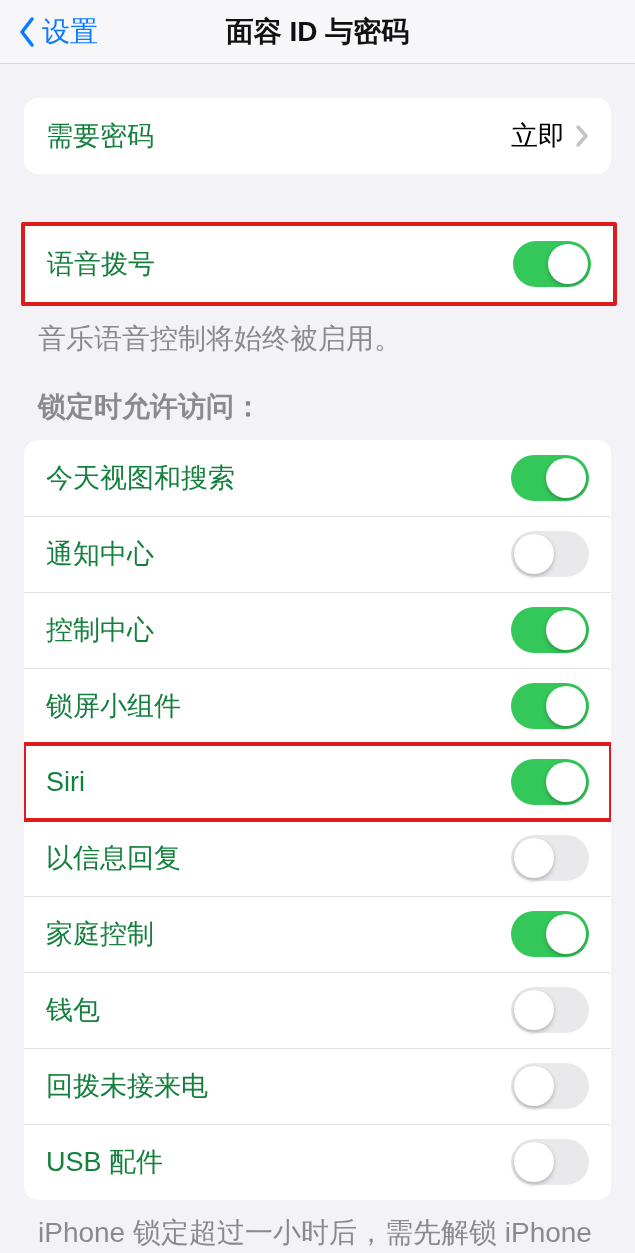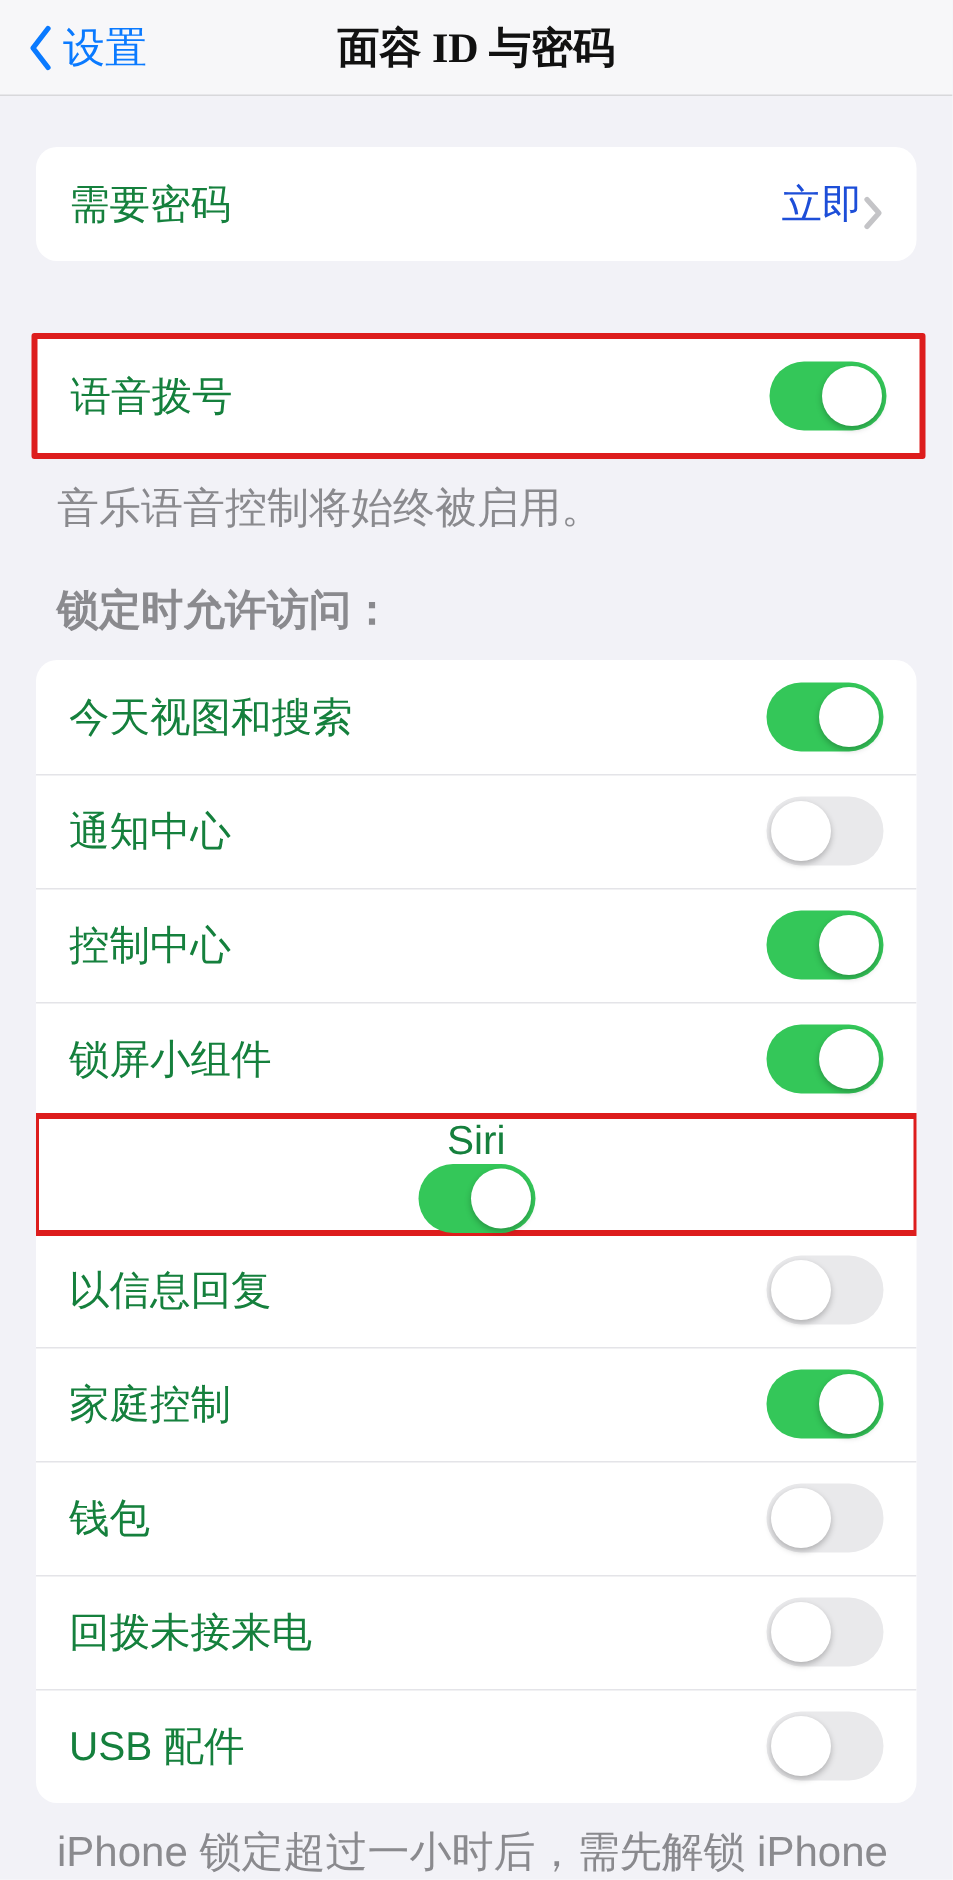--- a/index.html
+++ b/index.html
@@ -22,41 +22,40 @@
       cursor: pointer;
     }
     .back svg { width: 22px; height: 34px; stroke: #0a7aff; stroke-width: 3.5; fill: none; stroke-linecap: round; stroke-linejoin: round; }
     .title {
       position: absolute;
       left: 0; right: 0;
       text-align: center;
       font-size: 28px;
       font-weight: 600;
       pointer-events: none;
-      font-family: Liberation Serif, serif;
     }
     .content { padding: 0; }
     .group {
       background: #ffffff;
       border-radius: 14px;
       margin: 32px 24px 0 24px;
       overflow: hidden;
     }
     .group.first { margin-top: 34px; }
     .row {
       display: flex;
       align-items: center;
       justify-content: space-between;
       min-height: 76px;
       padding: 0 22px;
       font-size: 27px;
     }
     .row + .row { border-top: 1px solid #e4e4e8; }
     .row .label { color: #15803d; }
-    .row .value { color: #1d4ed8; font-size: 27px; display: flex; align-items: flex-end; }
+    .row .value { color: #000000; font-size: 27px; display: flex; align-items: center; gap: 10px; }
     .chevron { width: 14px; height: 24px; stroke: #c4c4c7; stroke-width: 3.5; fill: none; stroke-linecap: round; stroke-linejoin: round; }
     .footer-note, .header-note {
       color: #8a8a8e;
       font-size: 28px;
       margin: 14px 38px 0 38px;
       line-height: 1.35;
     }
     .header-note.h { margin-top: 30px; margin-bottom: -18px; font-weight: bold; }
     .toggle {
       width: 78px;
@@ -73,21 +72,21 @@
       width: 40px;
       height: 40px;
       top: 3px;
       background: #ffffff;
       border-radius: 50%;
       box-shadow: 0 2px 4px rgba(0,0,0,0.25);
     }
     .toggle.on .knob { right: 3px; }
     .toggle.off .knob { left: 3px; }
     .group.highlighted { border: 4px solid #dd1d1d; border-radius: 2px; margin-left: 21px; margin-right: 18px; }
-    .row.hl { outline: 4px solid #dd1d1d; outline-offset: -2px; position: relative; z-index: 2; flex-direction: column; }
+    .row.hl { outline: 4px solid #dd1d1d; outline-offset: -2px; position: relative; z-index: 2; }
   </style>
 </head>
 <body>
 
 <div class="header">
   <div class="back">
     <svg viewBox="0 0 22 34">
         <polyline points="16,4 6,17 16,30"></polyline>
       </svg>
     <span>设置</span>

